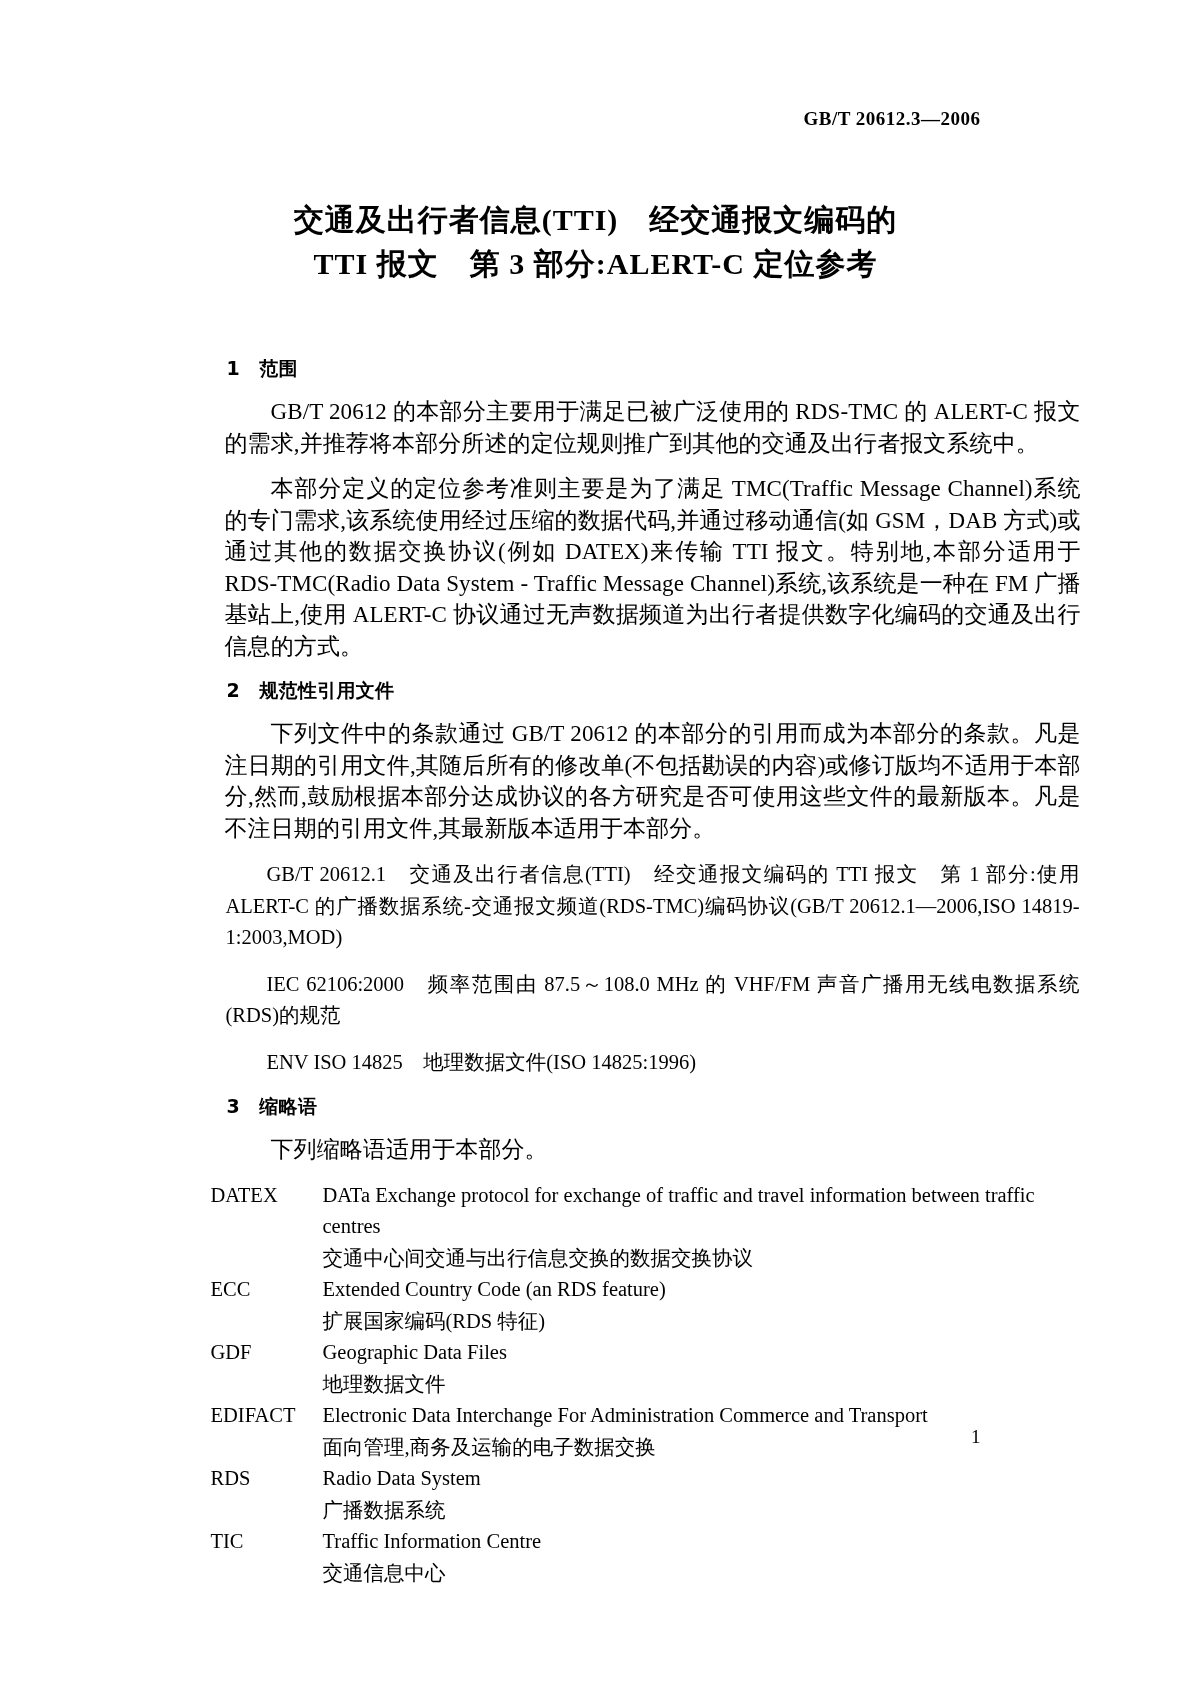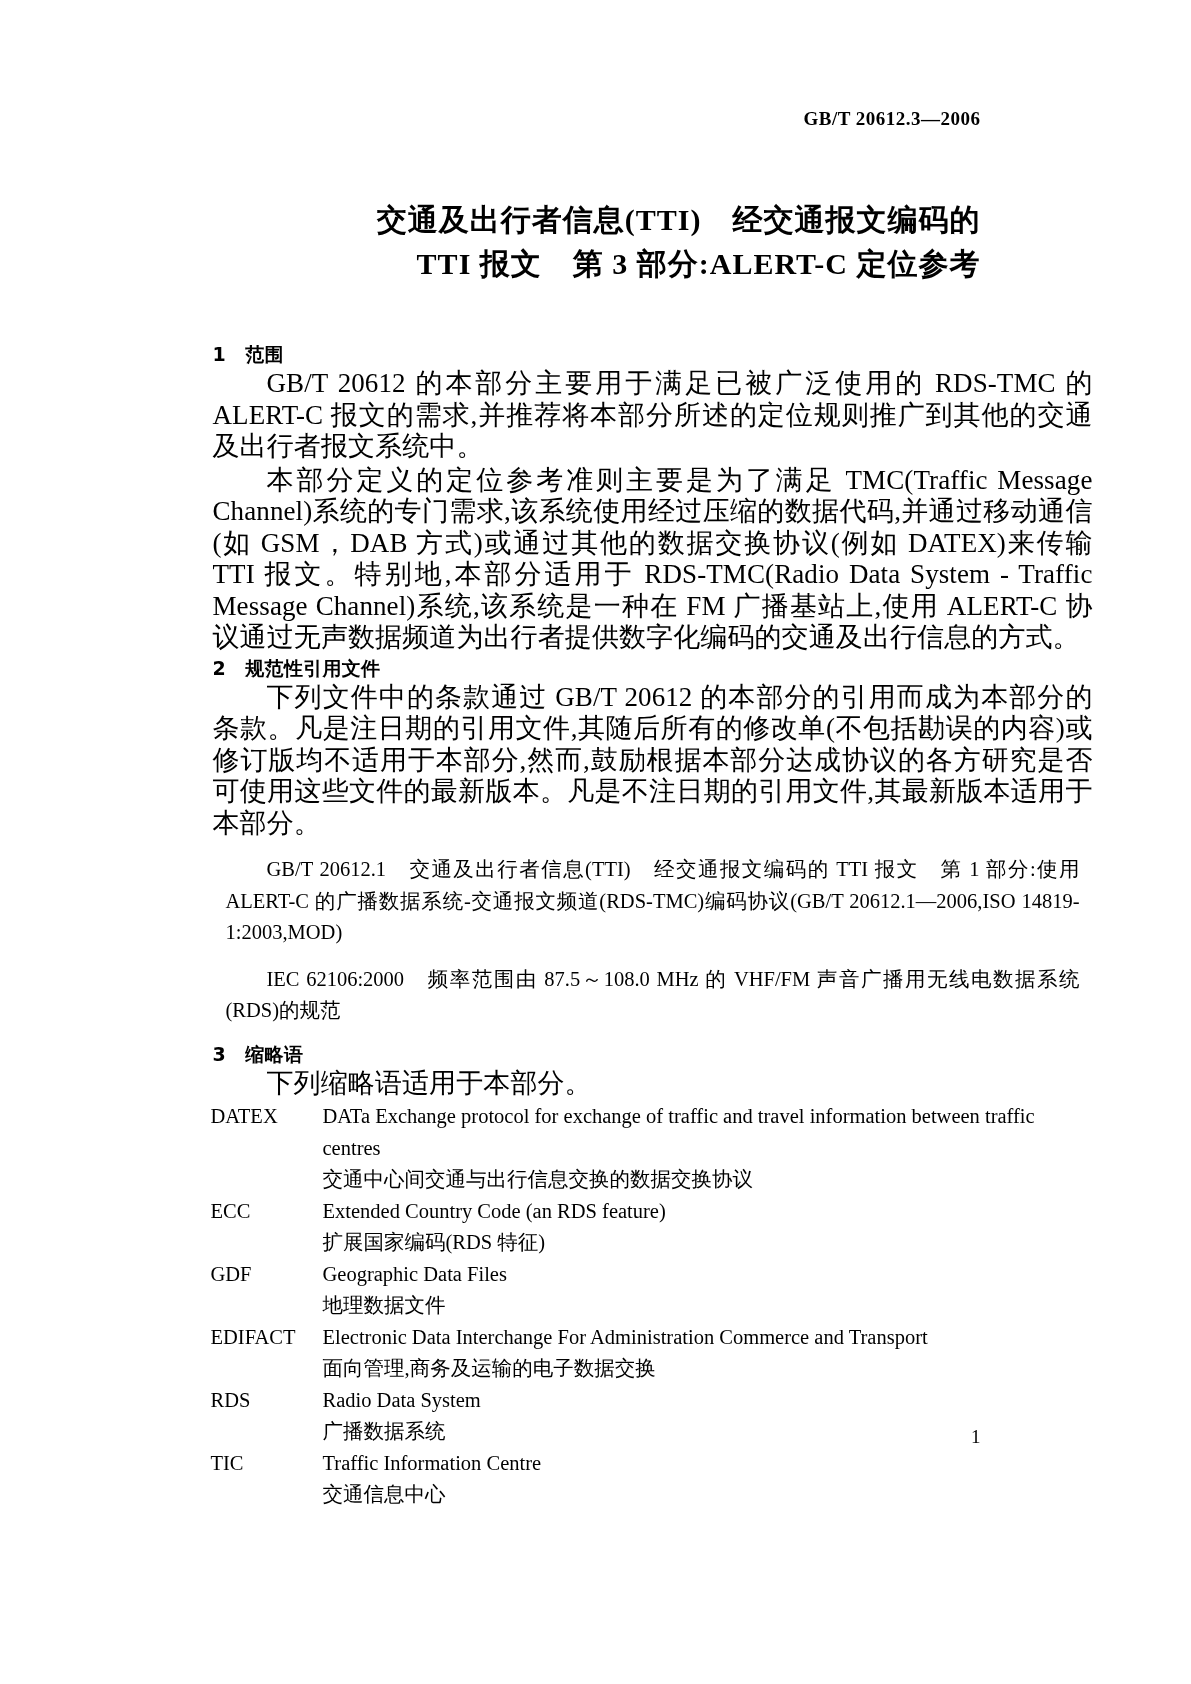--- a/index.html
+++ b/index.html
@@ -36,46 +36,46 @@
     top: 198px;
     left: 118px;
     right: 118px;
     text-align: center;
     font-family: "Liberation Serif", "DejaVu Serif", serif;
     font-weight: bold;
     font-size: 30px;
     line-height: 44px;
     letter-spacing: 1px;
   }
-  .doc-title .tline { display: block; white-space: pre; text-align: right; }
+  .doc-title .tline { display: block; white-space: pre; }
 
   
   .body-area {
     position: absolute;
     top: 340px;
     left: 118px;
     width: 884px;
   }
 
   h2.section-heading {
     font-family: "DejaVu Sans", "Liberation Sans", sans-serif;
     font-size: 19px;
     font-weight: bold;
-    margin: 2px;
+    margin: 16px;
     padding: 0;
     line-height: 24px;
     letter-spacing: 0.3px;
   }
   .sec-gap-before { margin-top: 26px; }
   .sec-gap-after  { margin-bottom: 6px; }
 
   p.para {
-    margin: 2px;
-    padding: 0;
-    font-size: 27px;
+    margin: 14px;
+    padding: 0;
+    font-size: 23px;
     line-height: 31.5px;
     text-align: justify;
     text-justify: inter-ideograph;
     letter-spacing: 0.1px;
   }
   p.indent { text-indent: 2em; }
 
   .ref-item {
     margin: 15px;
     padding: 0;
@@ -134,20 +134,21 @@
   <div class="body-area">
 
     <h2 class="section-heading sec-gap-after">1　范围</h2>
     <p class="para indent">GB/T 20612 的本部分主要用于满足已被广泛使用的 RDS-TMC 的 ALERT-C 报文的需求,并推荐将本部分所述的定位规则推广到其他的交通及出行者报文系统中。</p>
     <p class="para indent">本部分定义的定位参考准则主要是为了满足 TMC(Traffic Message Channel)系统的专门需求,该系统使用经过压缩的数据代码,并通过移动通信(如 GSM，DAB 方式)或通过其他的数据交换协议(例如 DATEX)来传输 TTI 报文。特别地,本部分适用于 RDS-TMC(Radio Data System - Traffic Message Channel)系统,该系统是一种在 FM 广播基站上,使用 ALERT-C 协议通过无声数据频道为出行者提供数字化编码的交通及出行信息的方式。</p>
 
     <h2 class="section-heading sec-gap-before sec-gap-after">2　规范性引用文件</h2>
     <p class="para indent">下列文件中的条款通过 GB/T 20612 的本部分的引用而成为本部分的条款。凡是注日期的引用文件,其随后所有的修改单(不包括勘误的内容)或修订版均不适用于本部分,然而,鼓励根据本部分达成协议的各方研究是否可使用这些文件的最新版本。凡是不注日期的引用文件,其最新版本适用于本部分。</p>
     <p class="ref-item">GB/T 20612.1　交通及出行者信息(TTI)　经交通报文编码的 TTI 报文　第 1 部分:使用 ALERT-C 的广播数据系统-交通报文频道(RDS-TMC)编码协议(GB/T 20612.1—2006,ISO 14819-1:2003,MOD)</p>
     <p class="ref-item">IEC 62106:2000　频率范围由 87.5～108.0 MHz 的 VHF/FM 声音广播用无线电数据系统(RDS)的规范</p>
+    <p class="ref-item">ENV ISO 14825　地理数据文件(ISO 14825:1996)</p>
 
     <h2 class="section-heading sec-gap-before sec-gap-after">3　缩略语</h2>
     <p class="para indent">下列缩略语适用于本部分。</p>
 
     <ul class="abbr-list">
       <li class="abbr-row">
         <span class="abbr-term">DATEX</span>
         <span class="abbr-defs">
           <span class="abbr-def-en">DATa Exchange protocol for exchange of traffic and travel information between traffic centres</span>
           <span class="abbr-def-zh">交通中心间交通与出行信息交换的数据交换协议</span>

